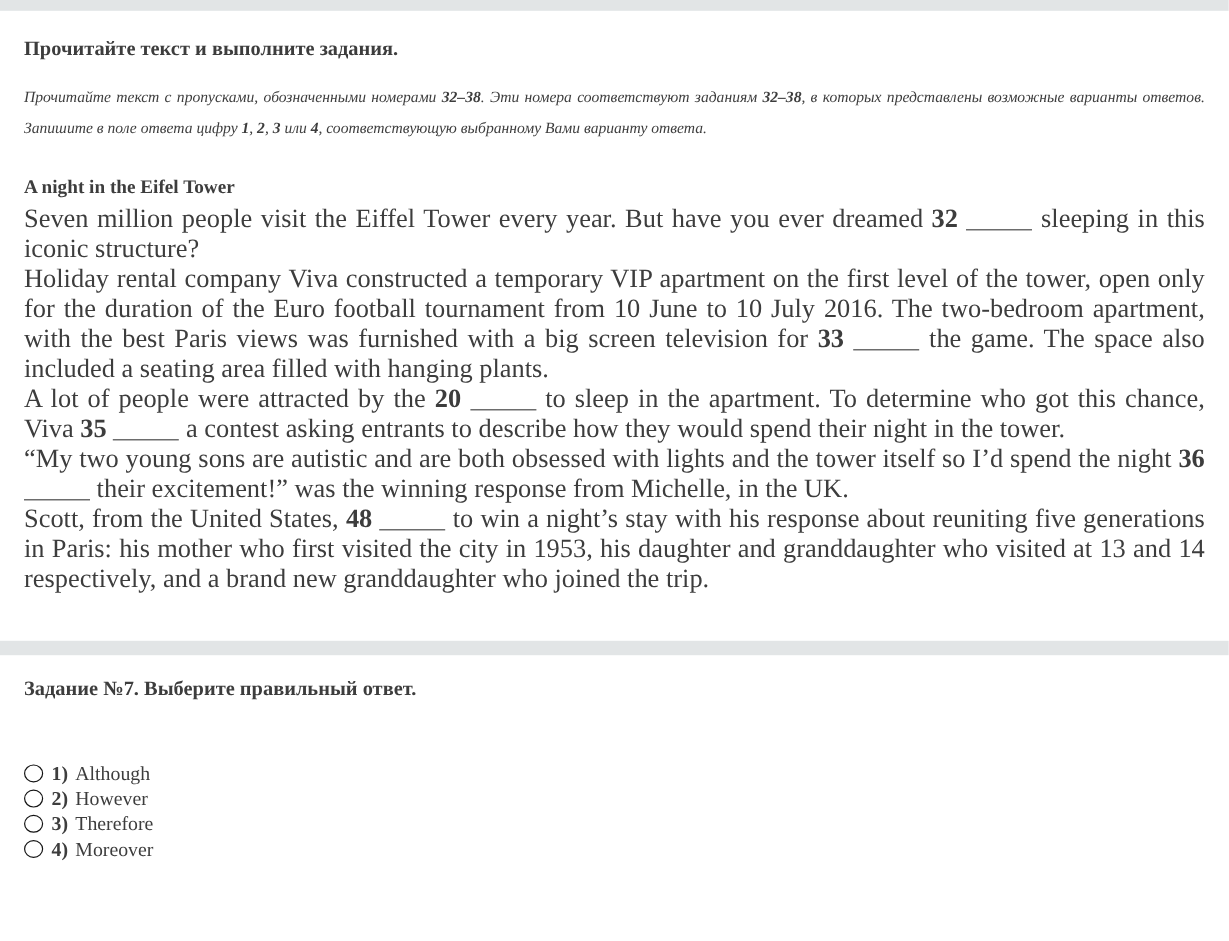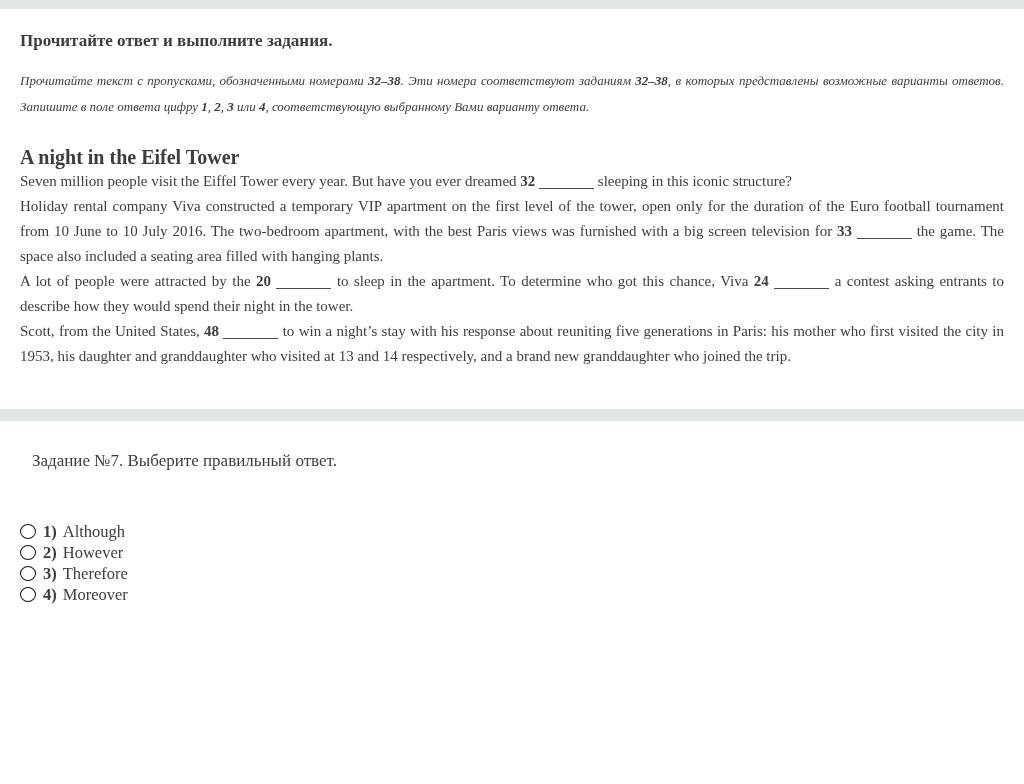--- a/index.html
+++ b/index.html
@@ -31,27 +31,27 @@
   .instructions {
     font-size: 13px;
     font-style: italic;
     line-height: 25.5px;
     text-align: justify;
     margin: 16px 0 0 0;
   }
   .instructions b { font-weight: 700; }
 
   .text-title {
-    font-size: 20px;
+    font-size: 16px;
     line-height: 22px;
     font-weight: 700;
     margin: 27px 0 1px 0;
   }
   .para {
-    font-size: 15px;
+    font-size: 22px;
     line-height: 25px;
     text-align: justify;
     margin: 0;
   }
   .para b { font-weight: 700; }
   .para sup {
     font-size: 0.68em;
     line-height: 0;
     vertical-align: super;
   }
@@ -60,22 +60,22 @@
     width: 55px;
     height: 4px;
     border-bottom: 1px solid #4a4a4a;
     vertical-align: -3px;
   }
 
   .question-section { padding: 17px 20px 42px 20px; }
   .q-heading {
     font-size: 17px;
     line-height: 22px;
-    font-weight: 400;
-    margin: 12px;
+    font-weight: 700;
+    margin: 0;
   }
   .options { margin-top: 49px; }
   .option {
     display: flex;
     align-items: center;
     height: 21px;
     cursor: pointer;
   }
   .radio {
     box-sizing: border-box;
@@ -93,26 +93,27 @@
     margin-right: 6px;
   }
   .opt-label { font-size: 16.5px; }
 </style>
 </head>
 <body>
 
 <div class="strip top-strip"></div>
 
 <section class="reading-section">
-  <h1 class="instr-heading">Прочитайте ответ и выполните задания.</h1>
+  <h1 class="instr-heading">Прочитайте текст и выполните задания.</h1>
   <p class="instructions">Прочитайте текст с пропусками, обозначенными номерами <b>32–38</b>. Эти номера соответствуют заданиям <b>32–38</b>, в которых представлены возможные варианты ответов. Запишите в поле ответа цифру <b>1</b>, <b>2</b>, <b>3</b> или <b>4</b>, соответствующую выбранному Вами варианту ответа.</p>
   <h2 class="text-title">A night in the Eifel Tower</h2>
   <p class="para">Seven million people visit the Eiffel Tower every year. But have you ever dreamed <b>32</b> <span class="gap"></span> sleeping in this iconic structure?</p>
   <p class="para">Holiday rental company Viva constructed a temporary VIP apartment on the first level of the tower, open only for the duration of the Euro football tournament from 10 June to 10 July 2016. The two-bedroom apartment, with the best Paris views was furnished with a big screen television for <b>33</b> <span class="gap"></span> the game. The space also included a seating area filled with hanging plants.</p>
-  <p class="para">A lot of people were attracted by the <b>20</b> <span class="gap"></span> to sleep in the apartment. To determine who got this chance, Viva <b>24</b> <span class="gap"></span> a contest asking entrants to describe how they would spend their night in the tower.</p>
+  <p class="para">A lot of people were attracted by the <b>20</b> <span class="gap"></span> to sleep in the apartment. To determine who got this chance, Viva <b>35</b> <span class="gap"></span> a contest asking entrants to describe how they would spend their night in the tower.</p>
+  <p class="para">“My two young sons are autistic and are both obsessed with lights and the tower itself so I’d spend the night <b>36</b> <span class="gap"></span> their excitement!” was the winning response from Michelle, in the UK.</p>
   <p class="para">Scott, from the United States, <b>48</b> <span class="gap"></span> to win a night’s stay with his response about reuniting five generations in Paris: his mother who first visited the city in 1953, his daughter and granddaughter who visited at 13 and 14 respectively, and a brand new granddaughter who joined the trip.</p>
 </section>
 
 <div class="strip divider-strip"></div>
 
 <section class="question-section">
   <h2 class="q-heading">Задание №7. Выберите правильный ответ.</h2>
   <div class="options">
     <div class="option">
       <span class="radio"></span>

